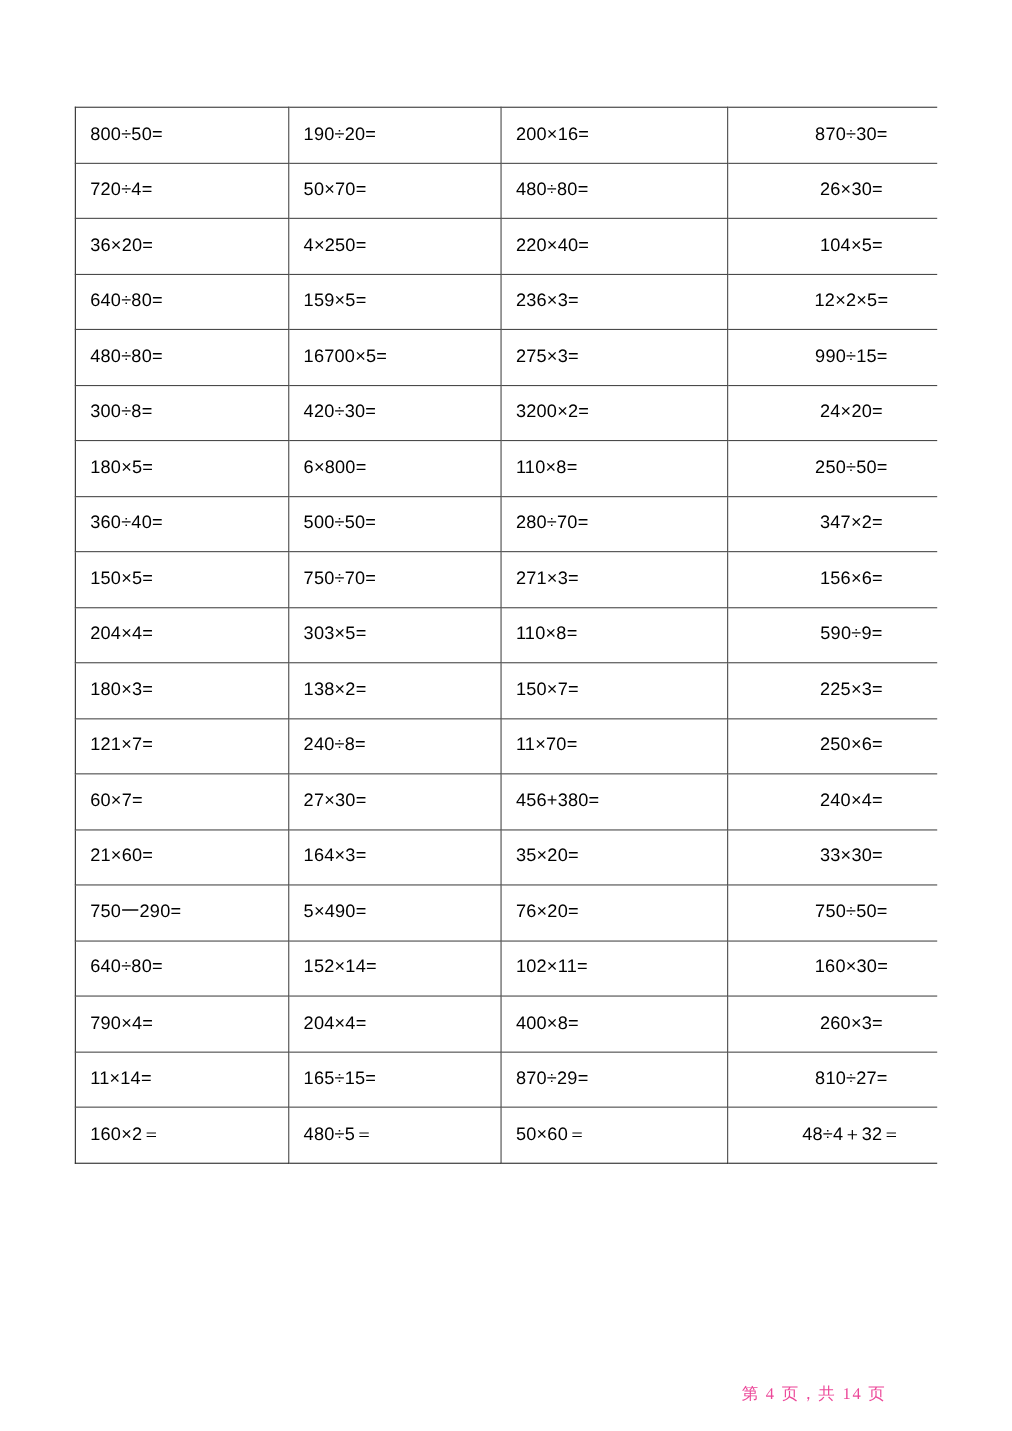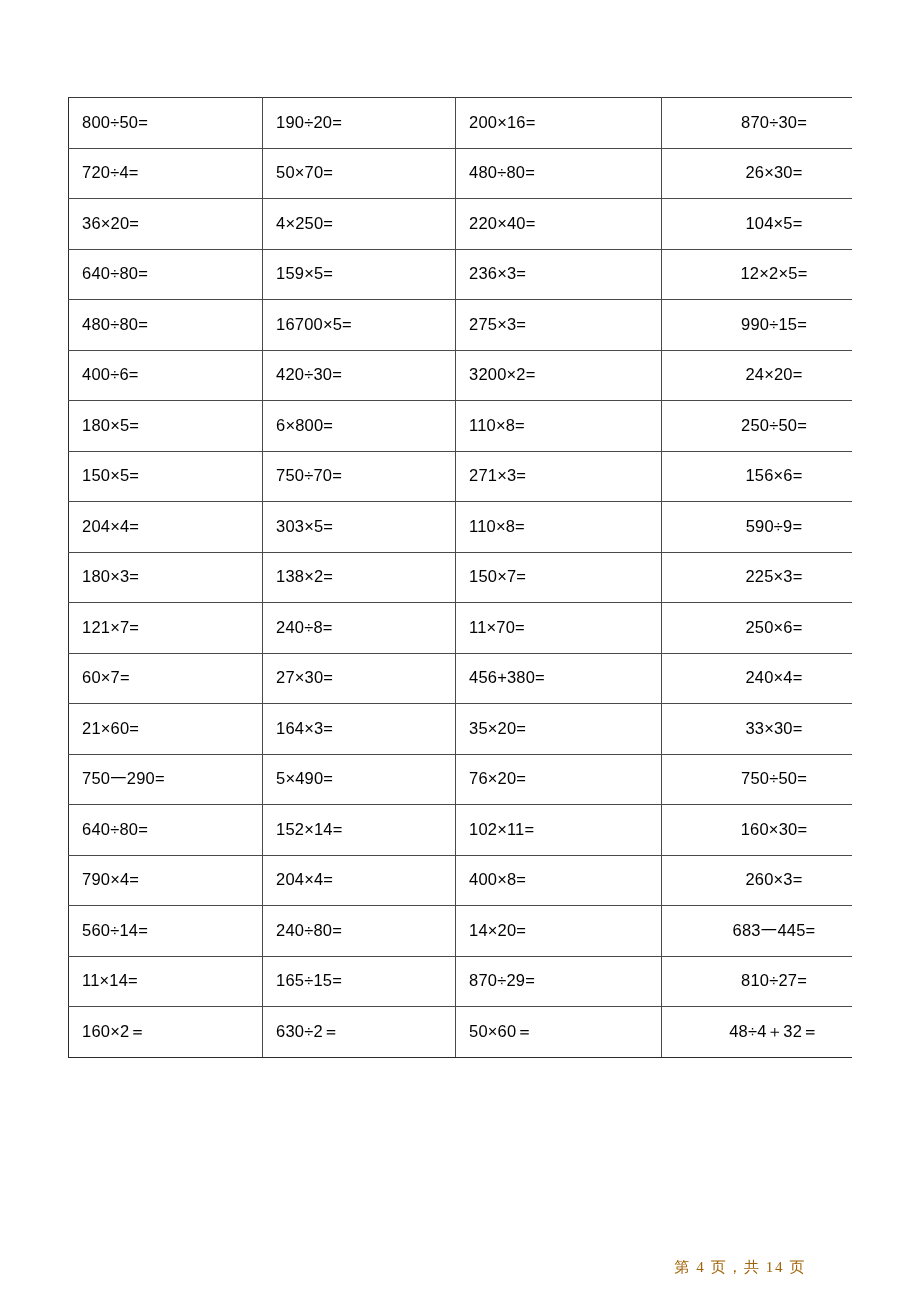--- a/index.html
+++ b/index.html
@@ -109,32 +109,38 @@
           <td>236×3=</td>
           <td>12×2×5=</td>
         </tr>
         <tr>
           <td>480÷80=</td>
           <td>16700×5=</td>
           <td>275×3=</td>
           <td>990÷15=</td>
         </tr>
         <tr>
-          <td>400÷6=</td>
+          <td>300÷8=</td>
           <td>420÷30=</td>
           <td>3200×2=</td>
           <td>24×20=</td>
         </tr>
         <tr>
           <td>180×5=</td>
           <td>6×800=</td>
           <td>110×8=</td>
           <td>250÷50=</td>
         </tr>
         <tr>
+          <td>360÷40=</td>
+          <td>500÷50=</td>
+          <td>280÷70=</td>
+          <td>347×2=</td>
+        </tr>
+        <tr>
           <td>150×5=</td>
           <td>750÷70=</td>
           <td>271×3=</td>
           <td>156×6=</td>
         </tr>
         <tr>
           <td>204×4=</td>
           <td>303×5=</td>
           <td>110×8=</td>
           <td>590÷9=</td>
@@ -175,35 +181,29 @@
           <td>102×11=</td>
           <td>160×30=</td>
         </tr>
         <tr>
           <td>790×4=</td>
           <td>204×4=</td>
           <td>400×8=</td>
           <td>260×3=</td>
         </tr>
         <tr>
-          <td>560÷14=</td>
-          <td>240÷80=</td>
-          <td>14×20=</td>
-          <td>683一445=</td>
-        </tr>
-        <tr>
           <td>11×14=</td>
           <td>165÷15=</td>
           <td>870÷29=</td>
           <td>810÷27=</td>
         </tr>
         <tr>
           <td>160×2＝</td>
-          <td>630÷2＝</td>
+          <td>480÷5＝</td>
           <td>50×60＝</td>
           <td>48÷4＋32＝</td>
         </tr>
       </tbody>
   </table>
 
-  <div id="page-footer" style="color: #a16207;">第 4 页，共 14 页</div>
+  <div id="page-footer" style="color: #ec4899;">第 4 页，共 14 页</div>
 
 </div>
 
 </body></html>

